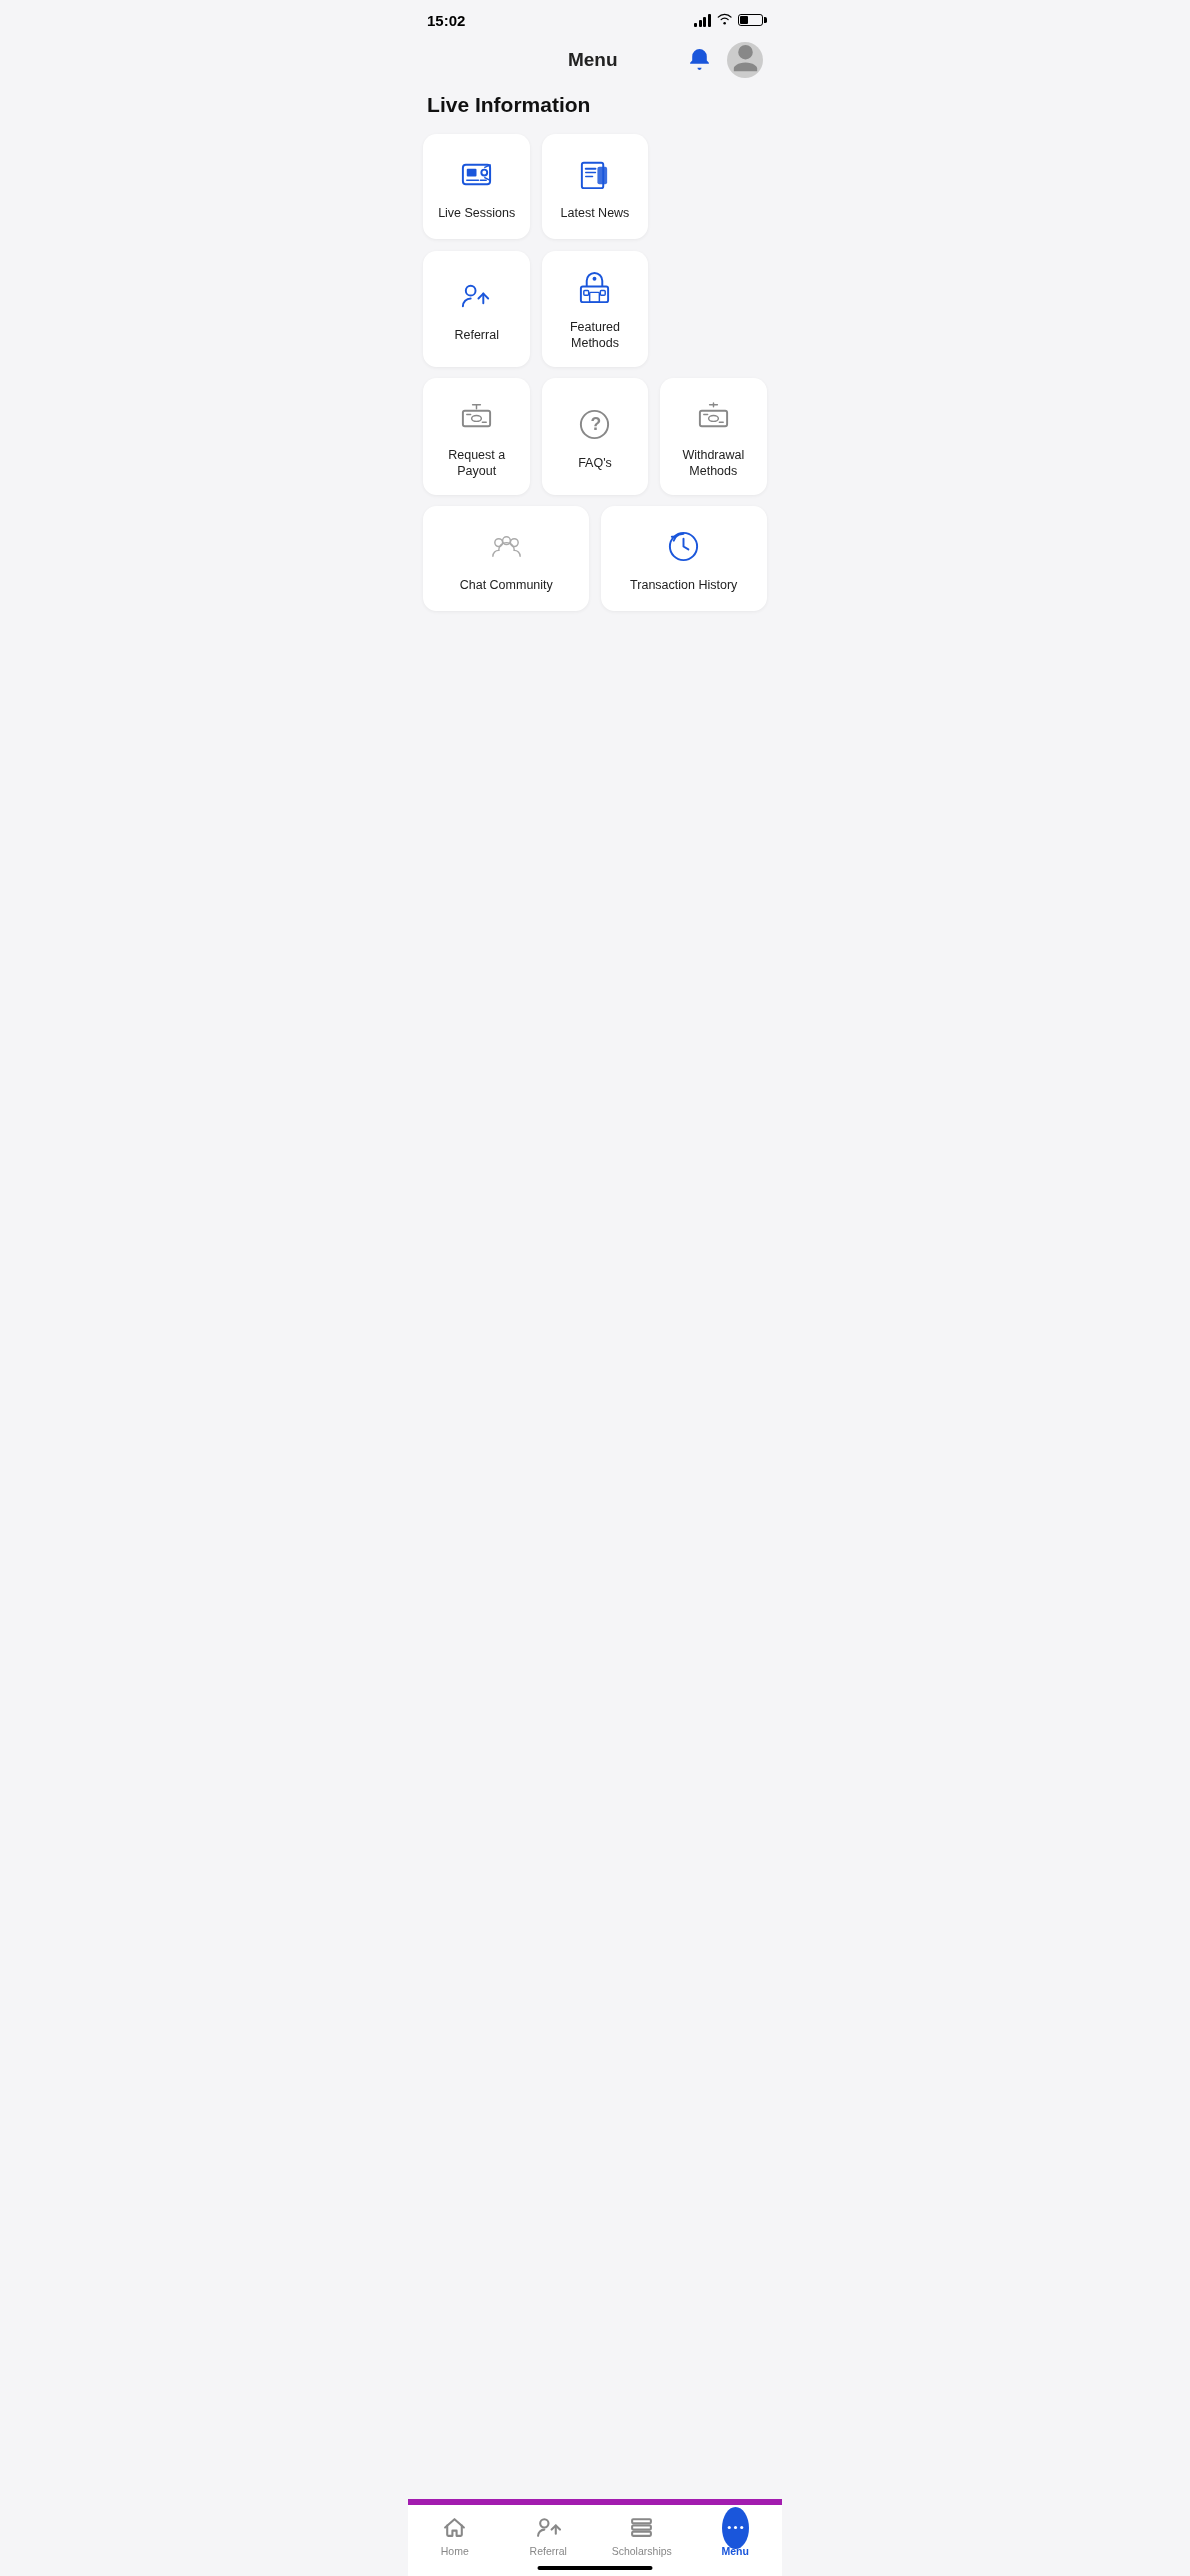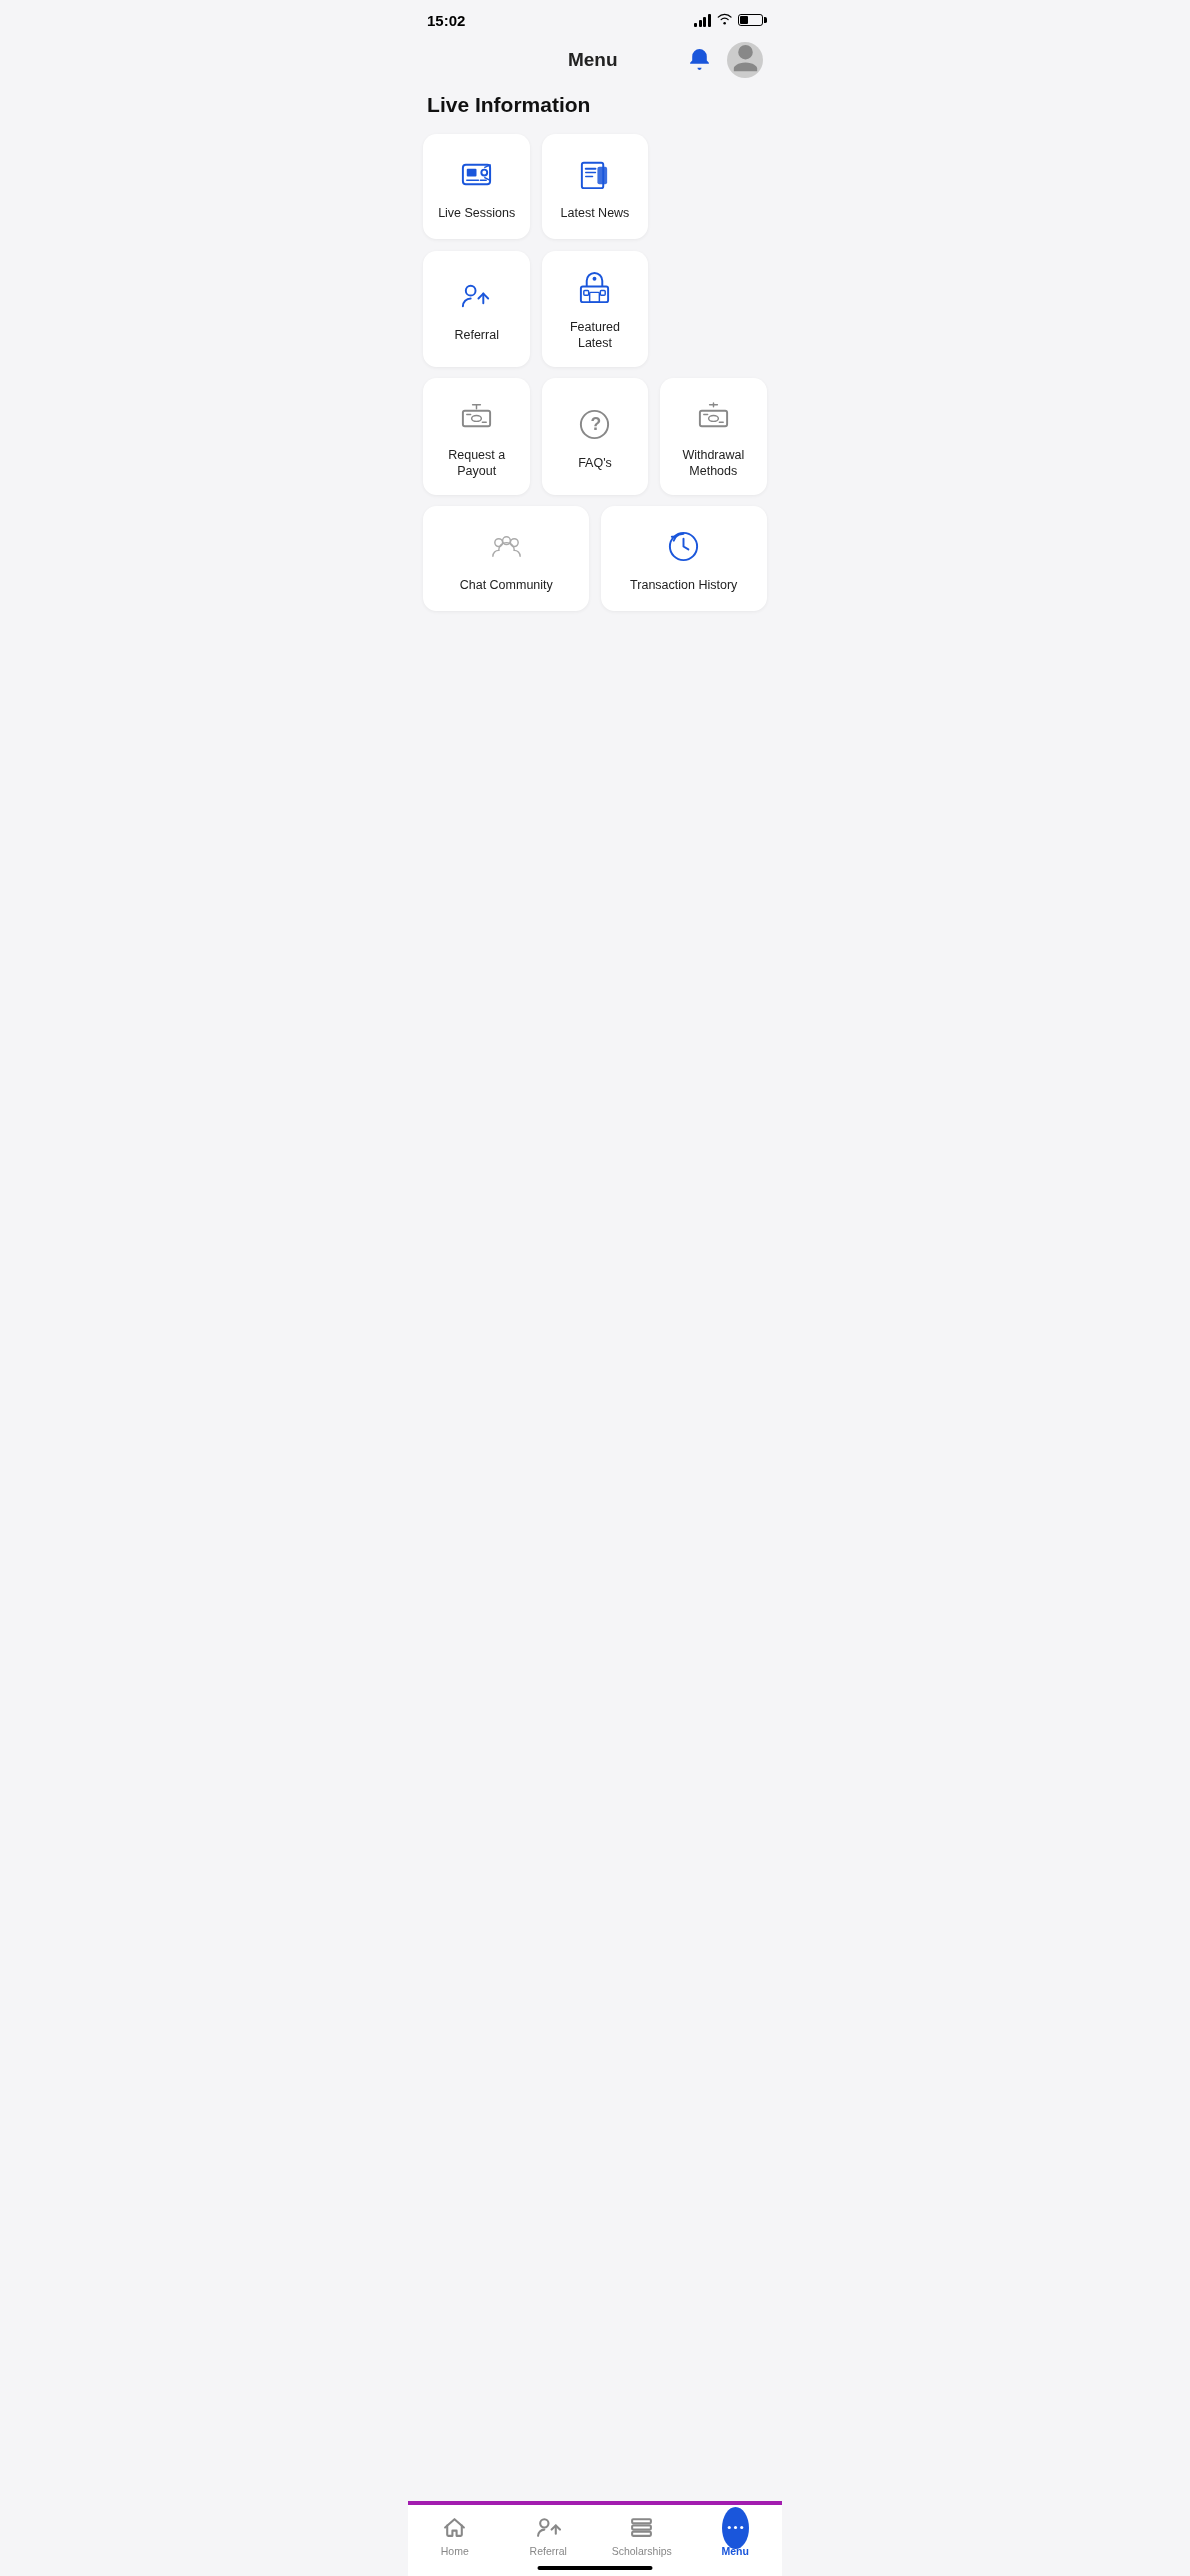--- a/index.html
+++ b/index.html
@@ -207,21 +207,21 @@
     }
 
     
     .bottom-nav {
       position: fixed;
       bottom: 0;
       left: 50%;
       transform: translateX(-50%);
       width: 374px;
       background: #fff;
-      border-top: 4px solid #a21caf;
+      border-top: 6px solid #a21caf;
       display: flex;
       justify-content: center;
       align-items: center;
       padding: 9.6px 0 19px;
       z-index: 100;
     }
 
     .nav-item {
       display: flex;
       flex-direction: column;
@@ -369,21 +369,21 @@
       <div class="item-icon">
         <svg viewBox="0 0 36 36" fill="none">
           <rect x="4" y="16" width="28" height="16" rx="2" stroke="#1a56db" stroke-width="2"></rect>
           <rect x="13" y="22" width="10" height="10" rx="1" stroke="#1a56db" stroke-width="1.5"></rect>
           <path d="M10 16V10a8 8 0 0 1 16 0v6" stroke="#1a56db" stroke-width="2"></path>
           <rect x="7" y="20" width="5" height="5" rx="1" stroke="#1a56db" stroke-width="1.5"></rect>
           <rect x="24" y="20" width="5" height="5" rx="1" stroke="#1a56db" stroke-width="1.5"></rect>
           <circle cx="18" cy="8" r="2" fill="#1a56db"></circle>
         </svg>
       </div>
-      <span class="grid-item-label">Featured Latest</span>
+      <span class="grid-item-label">Featured Methods</span>
     </div>
   </div>
 
   <div class="grid">
     <div class="grid-item">
       <div class="item-icon">
         <svg viewBox="0 0 36 36" fill="none">
           <rect x="4" y="12" width="28" height="16" rx="2" stroke="#888" stroke-width="2"></rect>
           <ellipse cx="18" cy="20" rx="5" ry="3" stroke="#888" stroke-width="1.5"></ellipse>
           <line x1="8" y1="16" x2="12" y2="16" stroke="#888" stroke-width="1.5" stroke-linecap="round"></line>

